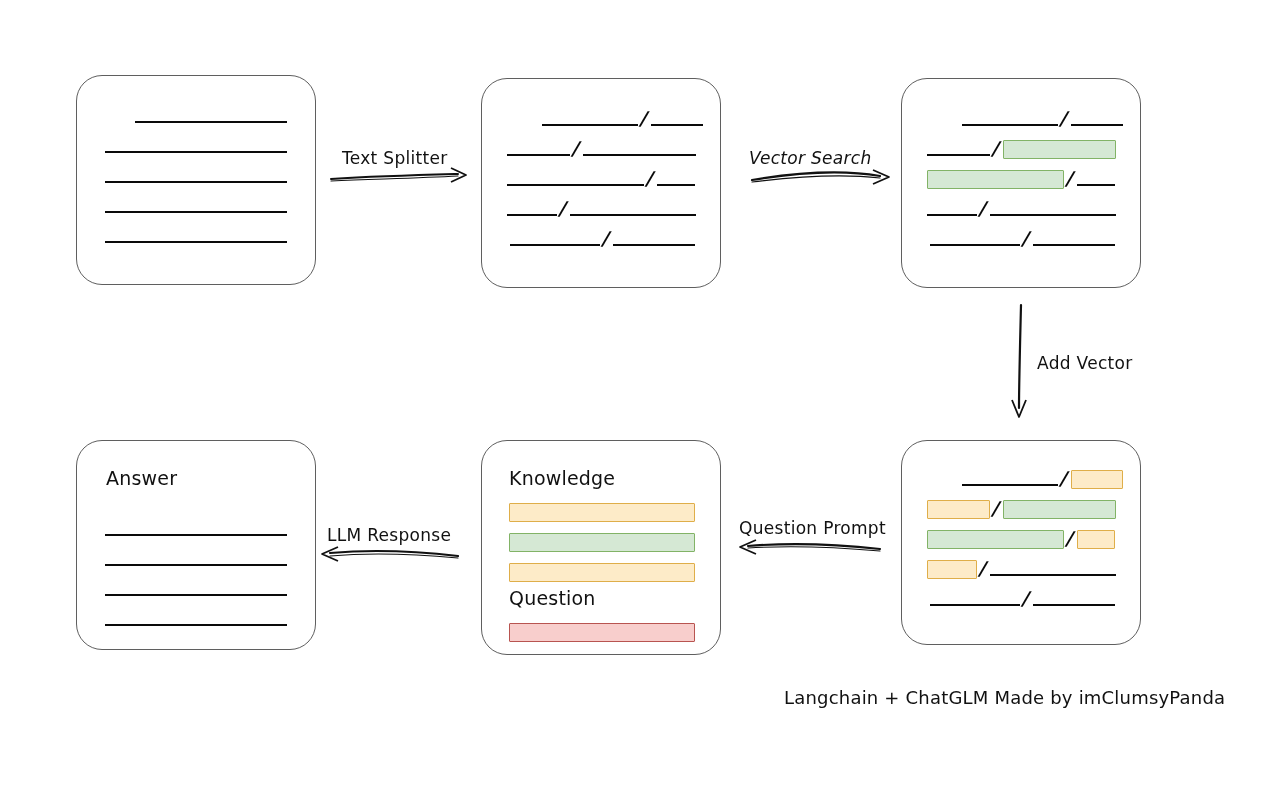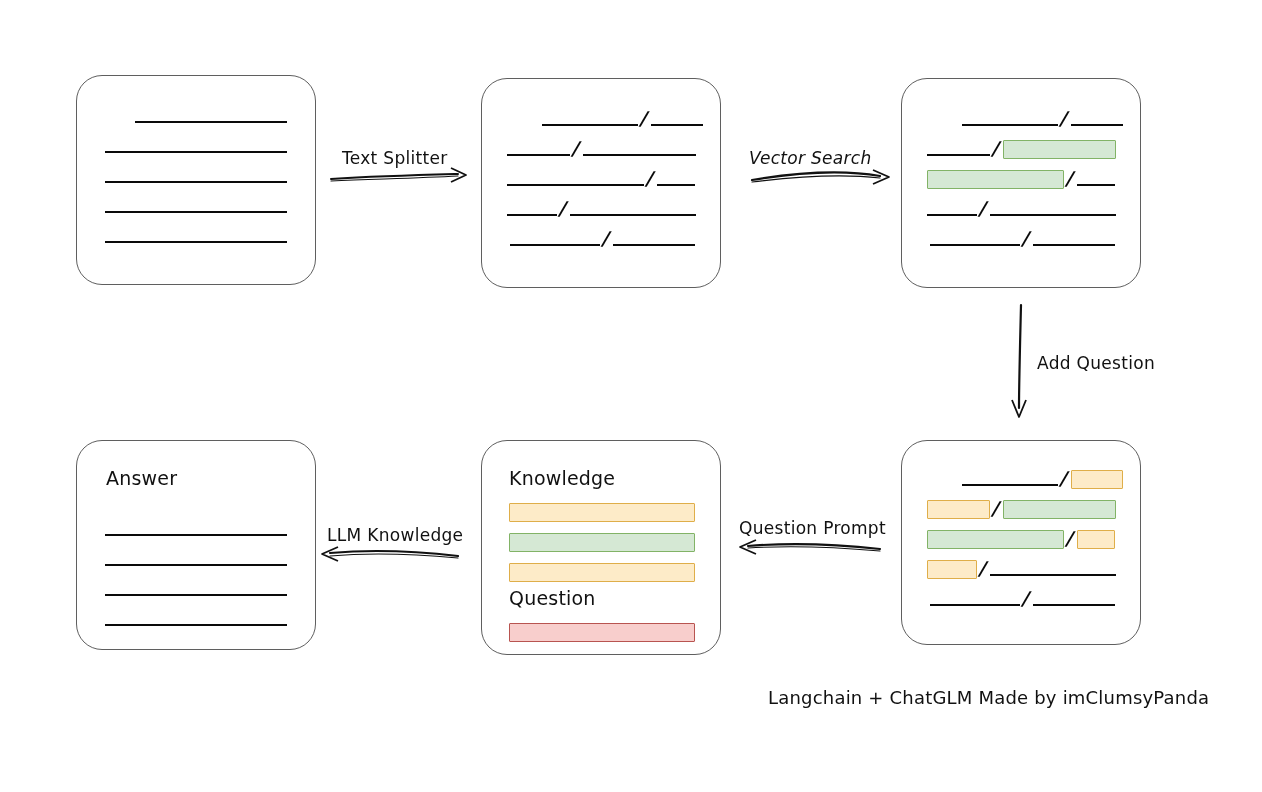--- a/index.html
+++ b/index.html
@@ -283,19 +283,19 @@
 
     <g>
       <path d="M458 556 C 415 551, 375 549, 330 553" stroke="#111" stroke-width="2.2" fill="none" stroke-linecap="round"></path>
       <path d="M458 558 C 415 554, 375 552, 330 556" stroke="#111" stroke-width="1.1" fill="none" stroke-linecap="round"></path>
       <path d="M338 547 L 322 554 L 338 561" stroke="#111" stroke-width="1.8" fill="none" stroke-linejoin="round"></path>
     </g>
   </svg>
 
   <div class="edge-label" style="left:342px; top:148px;">Text Splitter</div>
   <div class="edge-label" style="left:749px; top:148px;font-style:italic;">Vector Search</div>
-  <div class="edge-label" style="left:1037px; top:353px;">Add Question</div>
+  <div class="edge-label" style="left:1037px; top:353px;">Add Vector</div>
   <div class="edge-label" style="left:739px; top:518px;">Question Prompt</div>
-  <div class="edge-label" style="left:327px; top:525px;">LLM Knowledge</div>
-
-  <div class="footer-note" style="left:768px; top:687px;text-align:right;">Langchain + ChatGLM Made by imClumsyPanda</div>
+  <div class="edge-label" style="left:327px; top:525px;">LLM Response</div>
+
+  <div class="footer-note" style="left:784px; top:687px;text-align:right;">Langchain + ChatGLM Made by imClumsyPanda</div>
 
 </div>
 
 </body></html>

